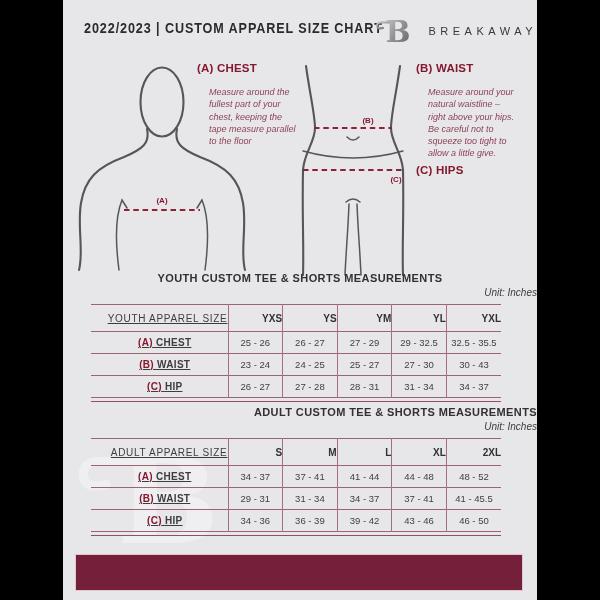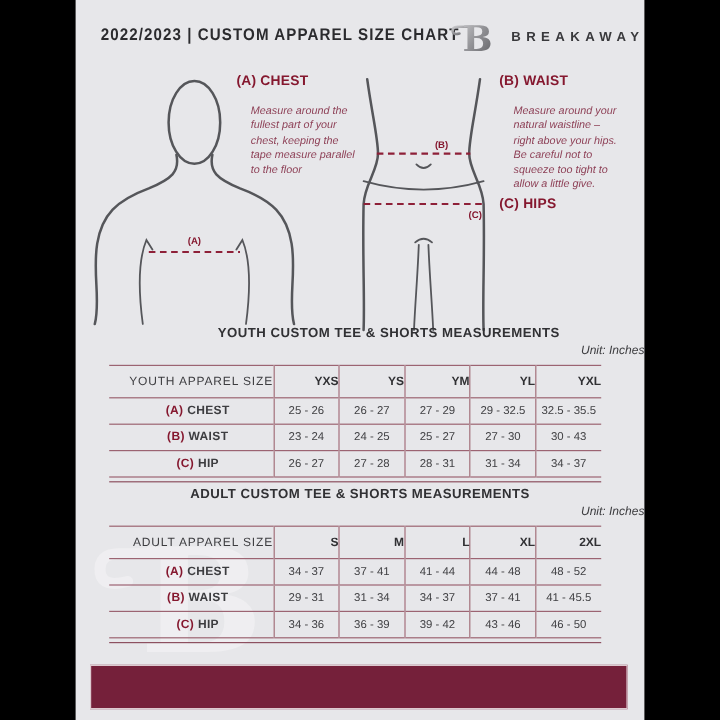--- a/index.html
+++ b/index.html
@@ -5,21 +5,21 @@
   html,body{margin:0;padding:0;background:#000;}
   .stage{position:relative;width:600px;height:600px;background:#000;overflow:hidden;
          font-family:"Liberation Sans",sans-serif;}
   .page{position:absolute;left:63px;top:0;width:474px;height:600px;background:#e7e7ea;}
 
   
   .doc-title{position:absolute;left:21px;top:20px;font-size:14px;font-weight:bold;
              letter-spacing:1px;color:#2b2b2e;transform:scaleX(.9);transform-origin:left center;
              white-space:nowrap;}
   .logo{position:absolute;left:312px;top:13px;width:40px;height:36px;}
-  .brand{position:absolute;right:0px;top:25px;font-size:11px;font-weight:bold;
+  .brand{position:absolute;right:0px;top:25px;font-size:11px;font-weight:normal;
          letter-spacing:4.5px;color:#39393c;}
 
   
   .guide-block{position:absolute;width:112px;}
   #chest-block{left:134px;top:62px;}
   #waist-block{left:353px;top:62px;}
   #hips-block{left:353px;top:164px;width:118px;}
   .guide-heading{font-size:11.5px;font-weight:bold;color:#85182f;margin:0 0 7px 0;letter-spacing:.2px;}
   .guide-text{font-size:9px;font-style:italic;line-height:12.3px;color:#8e4157;margin:12px;}
   .pre{white-space:pre-line;}
@@ -31,34 +31,34 @@
   .outline{fill:none;stroke:#55565a;stroke-width:2.1;stroke-linecap:round;}
   .thin{stroke-width:1.5;}
   .dash{stroke:#8e2038;stroke-width:1.8;stroke-dasharray:5.5 3.8;fill:none;}
   .fig text{font-family:"Liberation Sans",sans-serif;font-size:8px;font-weight:bold;fill:#85182f;}
 
   
   .section-title{position:absolute;left:0;width:100%;text-align:center;font-size:11px;
                  font-weight:bold;letter-spacing:.4px;color:#313134;}
   .section-unit{position:absolute;left:0;width:100%;text-align:right;font-size:10px;
                 font-style:italic;color:#3c3c3f;}
-  #youth-title{top:272px;margin-left:24px;} #youth-unit{top:287px;}
-  #adult-title{top:406px;} #adult-unit{top:421px;}
+  #youth-title{top:272px;} #youth-unit{top:287px;}
+  #adult-title{top:406px;text-align:right;} #adult-unit{top:421px;}
 
   
   .tbl-wrap{position:absolute;left:28px;width:410px;border-bottom:1px solid #8d5060;padding-bottom:3px;}
   #youth-wrap{top:304px;} #adult-wrap{top:438px;}
   .size-table{width:100%;border-collapse:collapse;table-layout:fixed;}
   .size-table th,.size-table td{padding:0;}
   .size-table thead tr{border-top:1px solid #9c6472;border-bottom:1px solid #9c6472;}
   .size-table tbody tr{border-bottom:1px solid #9c6472;}
   .size-table th{height:26px;font-size:10px;font-weight:bold;color:#313134;text-align:right;}
   .size-table td{height:21px;font-size:9.5px;color:#414144;text-align:center;}
   .size-table th+th,.size-table td+td{border-left:1px solid #a4707c;}
-  .col-label{text-align:left;padding-left:11px !important;}
+  .col-label{text-align:left;padding-left:11px !important;text-decoration:underline;}
   th.col-label{font-weight:normal;letter-spacing:.7px;color:#3d3d40;font-size:10px;}
   td.col-label{font-size:10px;letter-spacing:.3px;color:#3d3d40;font-weight:bold;}
   .prefix{color:#85182f;font-weight:bold;}
 
   
   .watermark{position:absolute;left:8px;top:426px;width:170px;height:142px;opacity:.72;}
   .footer-bar{position:absolute;left:12px;top:554px;width:448px;height:37px;
               background:#75203a;border:1px solid #ddc9cf;box-sizing:border-box;}
 </style>
 </head>

